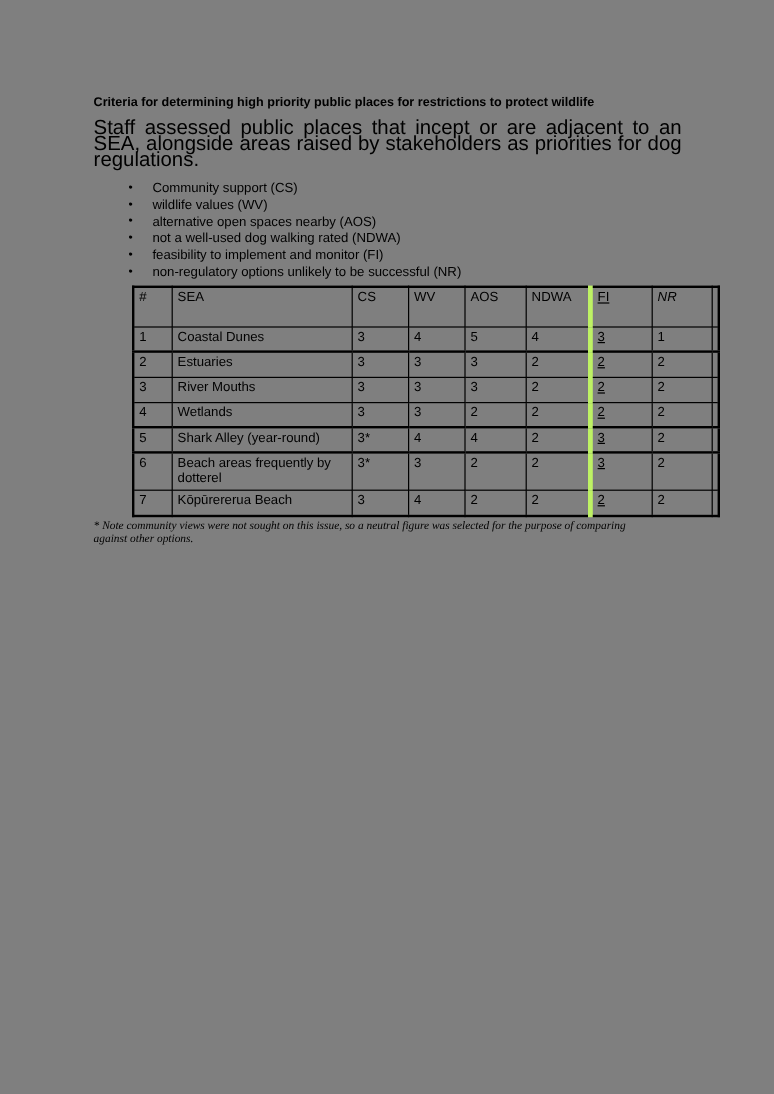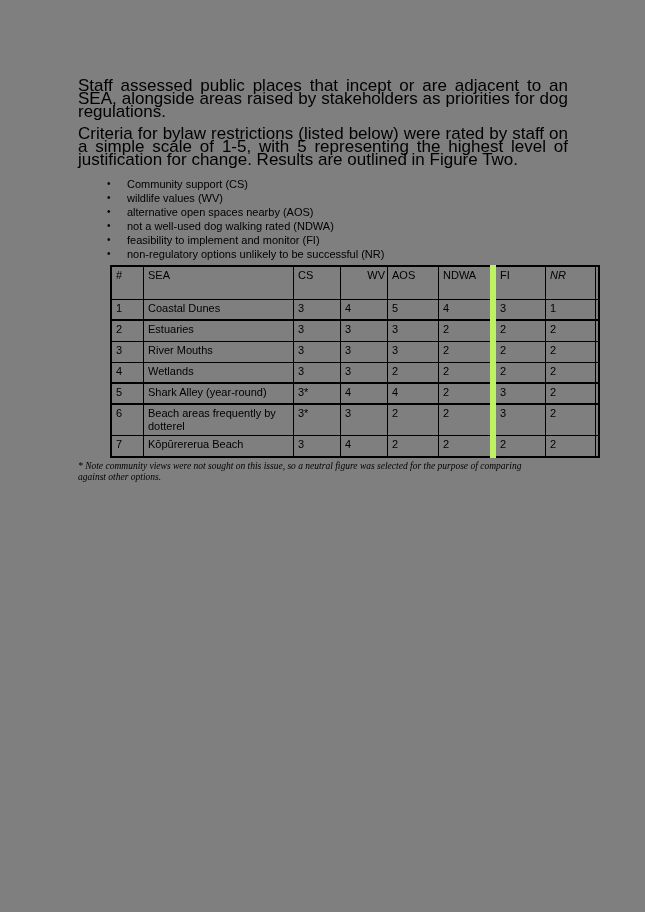--- a/index.html
+++ b/index.html
@@ -72,43 +72,43 @@
     text-align: left;
     vertical-align: top;
     padding: 2px 2px 2px 4px;
     overflow: hidden;
   }
   .sea-table thead tr { height: 33px; }
   .sea-table tbody tr { height: 21px; }
   .sea-table th:nth-child(1) { width: 25px; }
   .sea-table th:nth-child(2) { width: 143px; }
   .sea-table th:nth-child(3) { width: 40px; }
-  .sea-table th:nth-child(4) { width: 40px; text-align: right; }
+  .sea-table th:nth-child(4) { width: 40px; }
   .sea-table th:nth-child(5) { width: 44px; }
   .sea-table th:nth-child(6) { width: 45px; }
   .sea-table th:nth-child(7) { width: 43px; }
   .sea-table th:nth-child(8) { width: 43px; font-style: italic; }
   .sea-table th:nth-child(9) { width: auto; }
-  .sea-table th:nth-child(7), .sea-table td:nth-child(7) { border-left: 6px solid #bef264; }
+  .sea-table th:nth-child(7), .sea-table td:nth-child(7) { border-left: 4px solid #bef264; text-decoration: underline; }
   .sea-table tr.thick-bottom th, .sea-table tr.thick-bottom td { border-bottom: 2px solid #000; }
   .footnote {
     font-size: 9.5px;
     font-style: italic;
     line-height: 11px;
     margin: 3px 0 0 0;
     width: 470px;
     font-family: Liberation Serif, serif;
   }
 </style>
 </head>
 <body style="background: rgb(127, 127, 127); color: rgb(0, 0, 0);">
 
 <div class="content">
+  <h1 class="title">Criteria for determining high priority public places for restrictions to protect wildlife</h1>
   <p class="para">Staff assessed public places that incept or are adjacent to an SEA, alongside areas raised by stakeholders as priorities for dog regulations.</p>
-  <p class="para">Criteria for bylaw restrictions (listed below) were rated by staff on a simple scale of 1-5, with 5 representing the highest level of justification for change. Results are outlined in Figure Two.</p>
   <ul class="bullets">
       <li>
         <span class="b-dot">•</span>
         <span class="b-text">Community support (CS)</span>
       </li>
       <li>
         <span class="b-dot">•</span>
         <span class="b-text">wildlife values (WV)</span>
       </li>
       <li>

